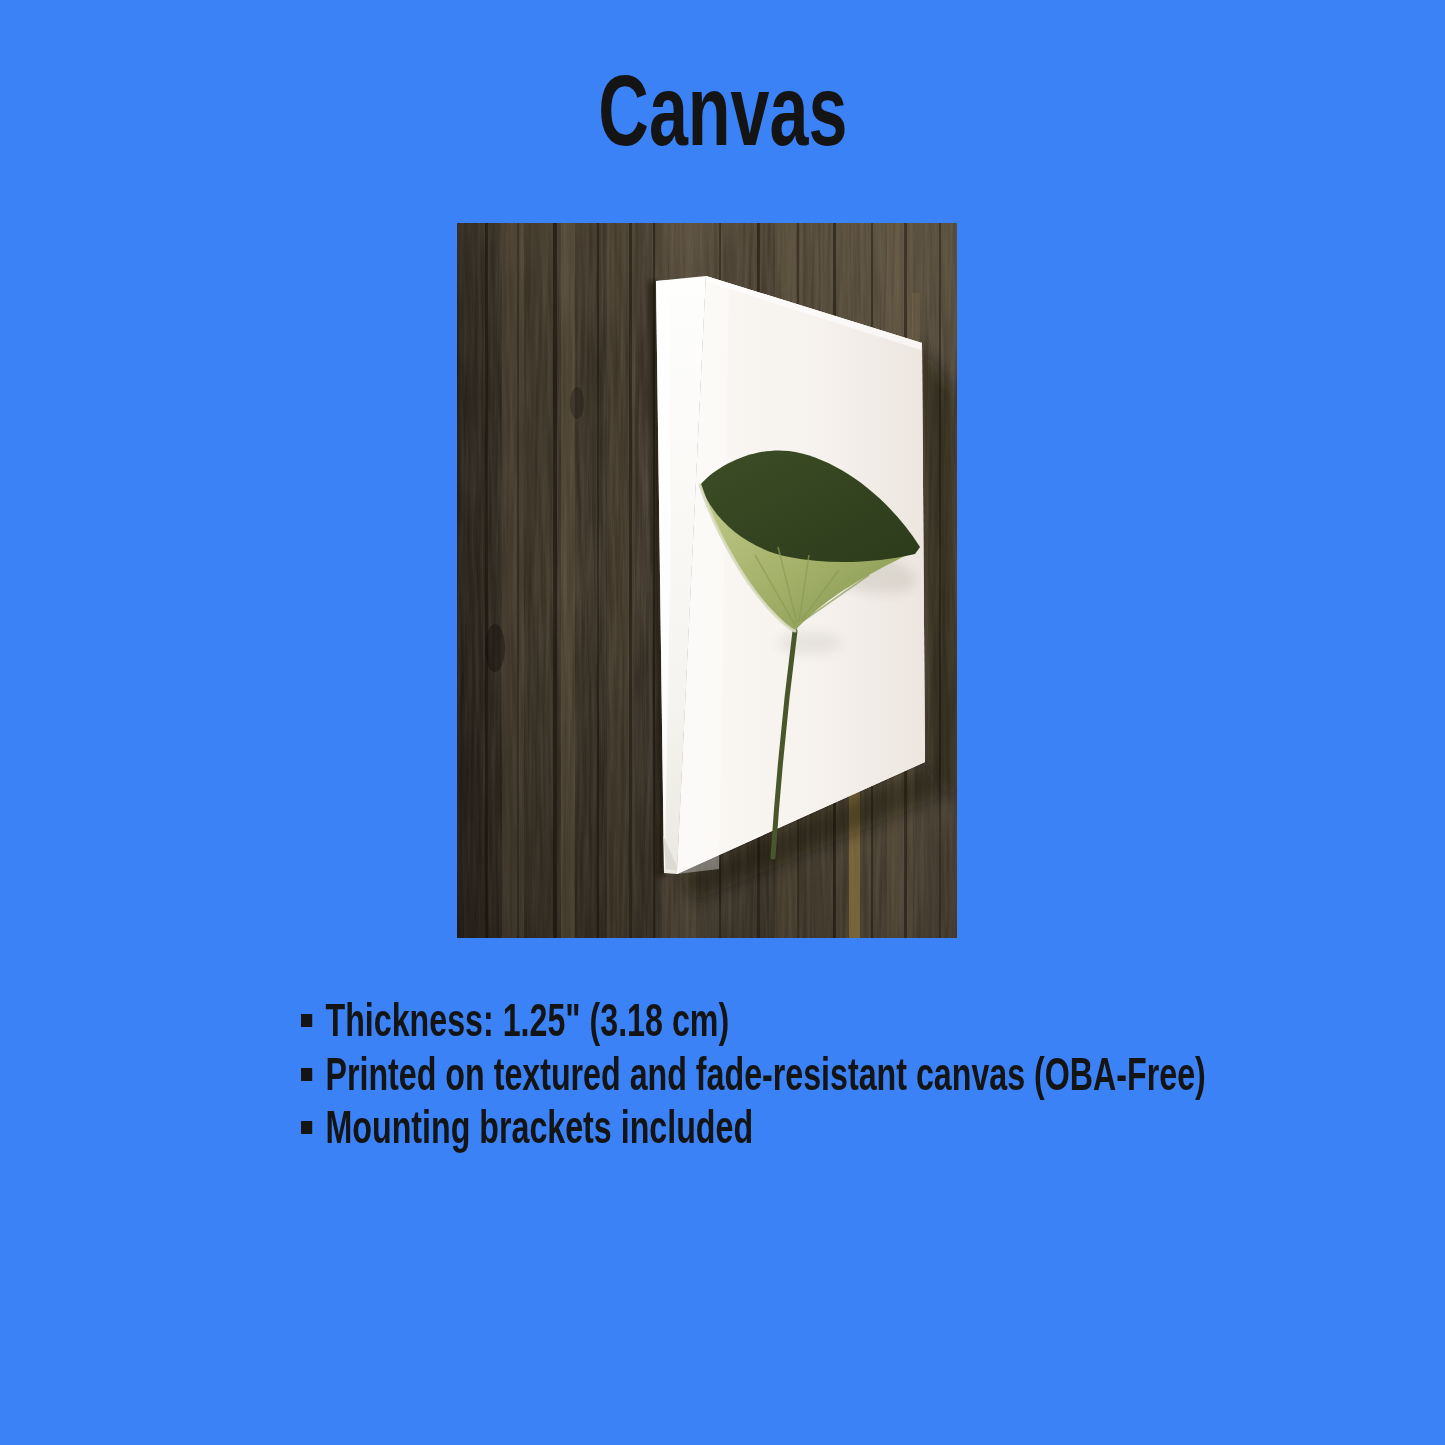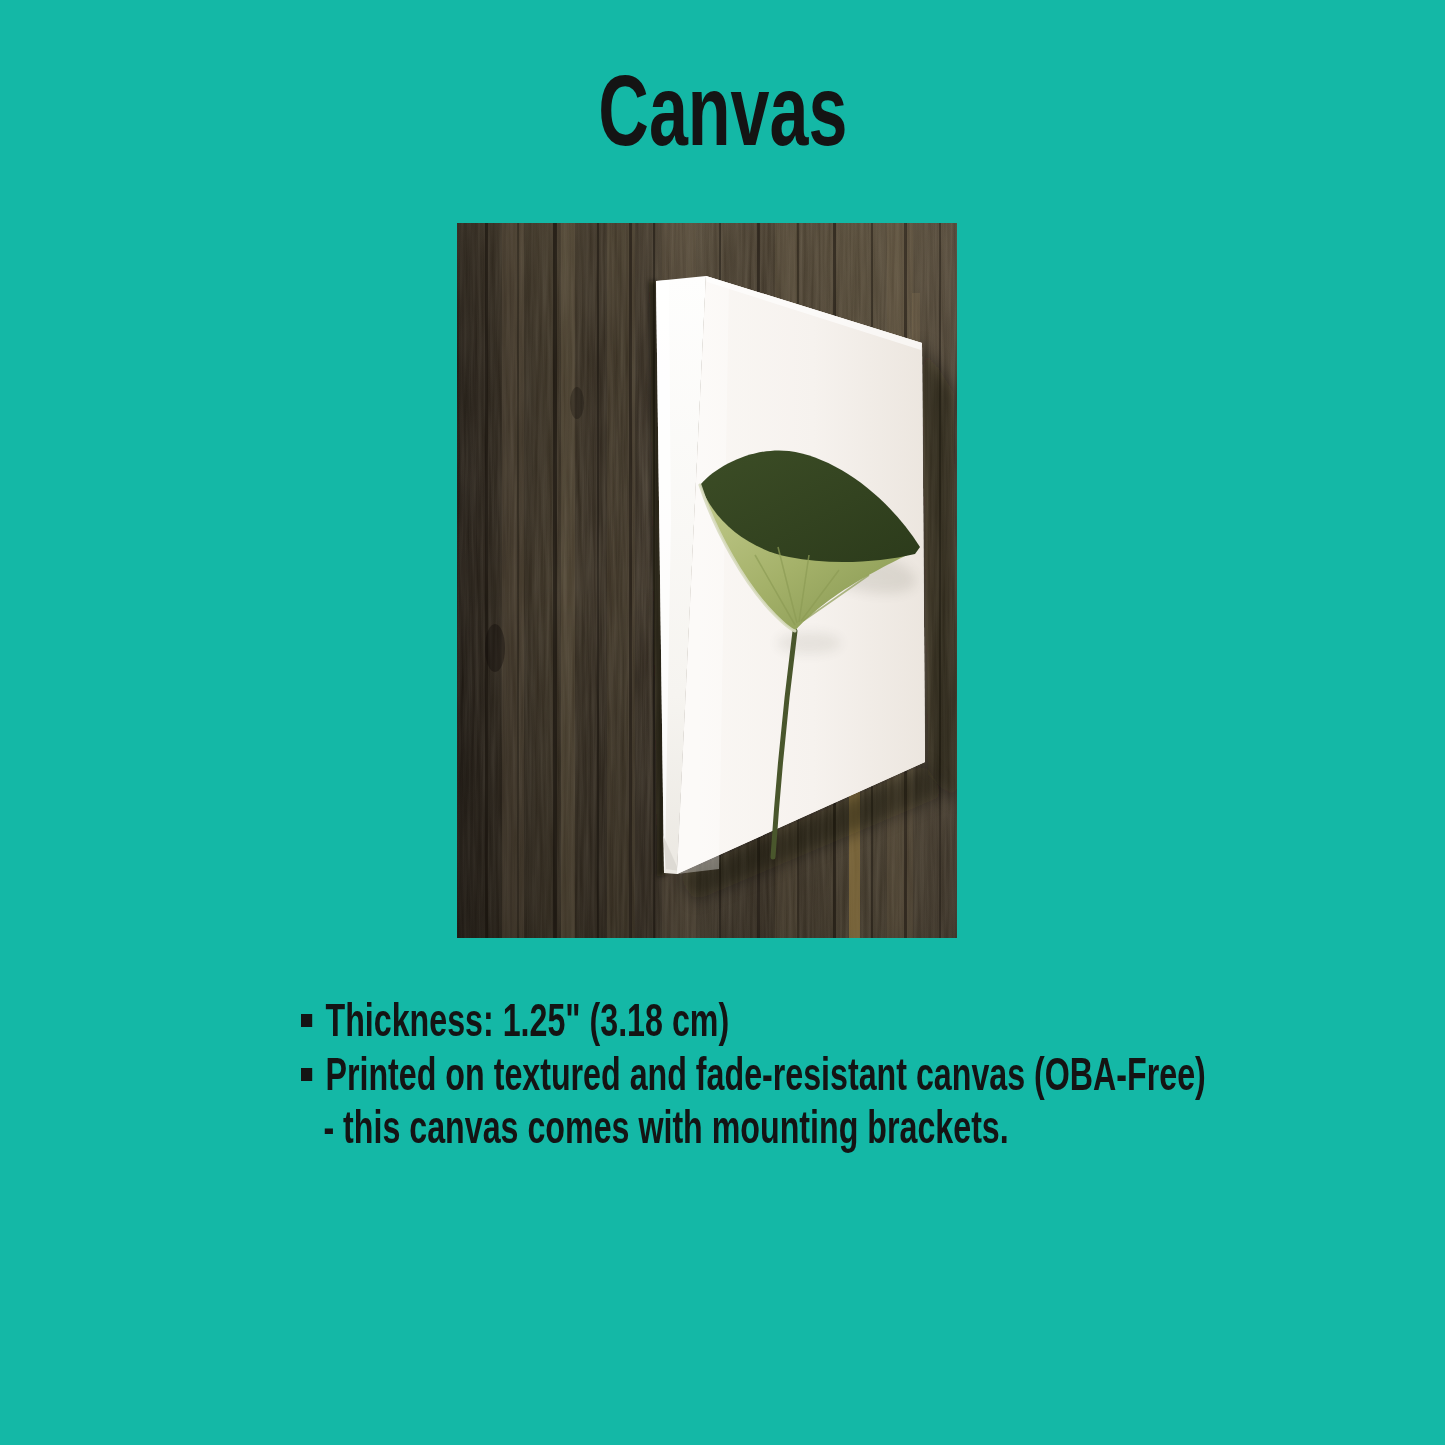--- a/index.html
+++ b/index.html
@@ -1,19 +1,19 @@
 <!DOCTYPE html>
 <html><head>
 <meta charset="utf-8">
 <style>
   * { margin:0; padding:0; box-sizing:border-box; }
   html,body { width:1445px; height:1445px; background:#ffffff; overflow:hidden; }
   body { font-family:"Liberation Sans", sans-serif; color:#141414; position:relative; }
 
-  .page { position:absolute; inset:0; background:#14b8a6;padding-left:24px; }
+  .page { position:absolute; inset:0; background:#3b82f6;padding-left:24px; }
 
   
   .title {
     position:absolute; top:58px; left:0; width:100%;
     text-align:center; font-size:100px; font-weight:700;
     line-height:1.05; letter-spacing:0px; color:#141414;
     white-space:nowrap;
   }
   .title .cond {
     display:inline-block; transform:scaleX(0.70); transform-origin:50% 50%;
@@ -171,16 +171,16 @@
             <path d="M 346 398 L 412 352" fill="none"></path>
           </g>
         </g>
       </g>
     </svg>
   </div>
 
   <div class="specs">
     <div class="spec-row"><span class="cond-line"><span class="bullet"></span><span>Thickness: 1.25" (3.18 cm)</span></span></div>
     <div class="spec-row"><span class="cond-line"><span class="bullet"></span><span>Printed on textured and fade-resistant canvas (OBA-Free)</span></span></div>
-    <div class="spec-row cont"><span class="cond-line"><span>- this canvas comes with mounting brackets.</span></span></div>
+    <div class="spec-row"><span class="cond-line"><span class="bullet"></span><span>Mounting brackets included</span></span></div>
   </div>
 
 </div>
 
 </body></html>

